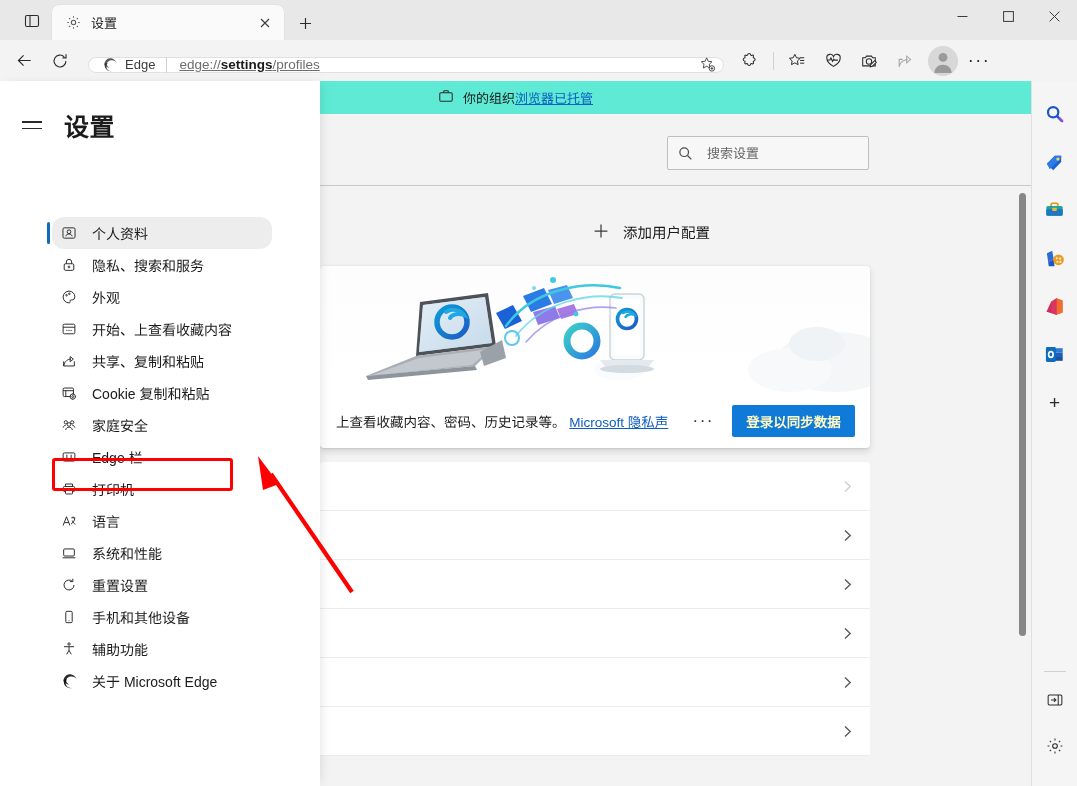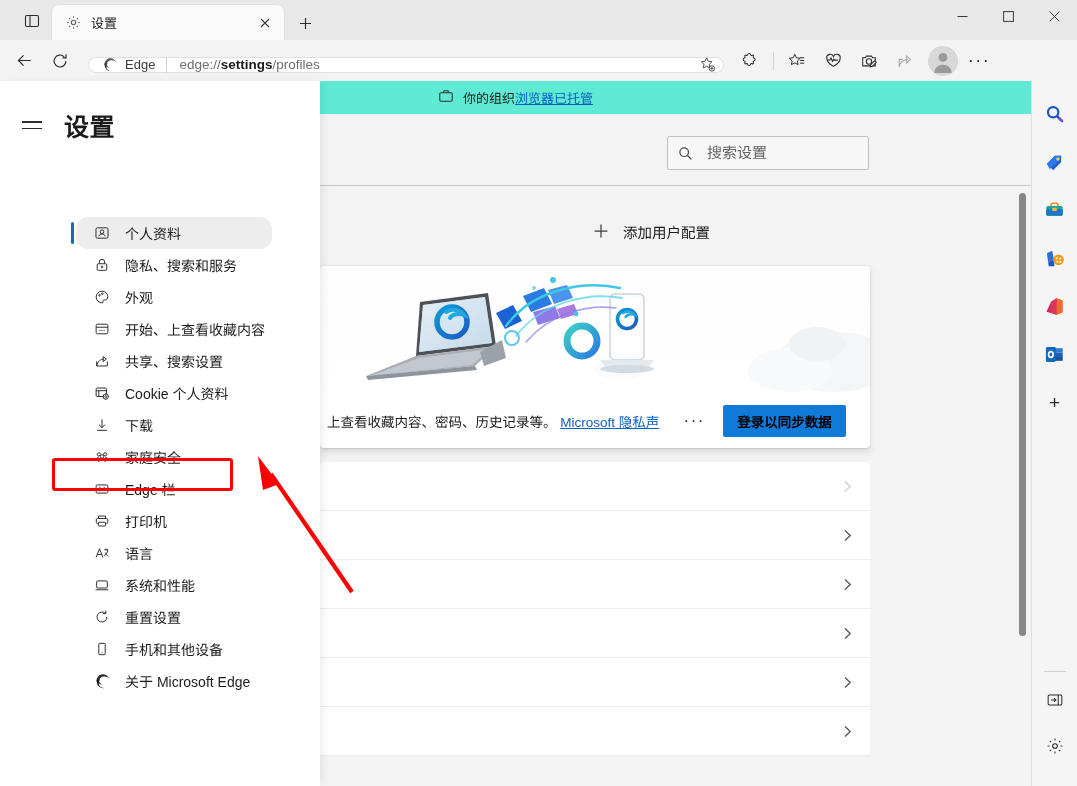--- a/index.html
+++ b/index.html
@@ -64,21 +64,21 @@
   .tb-btn.first { margin-left:8px; }
   .omnibox {
     flex:1; height:16px; margin:8px 8px 0 10px; background:#FFFFFF;
     border-radius:15px; display:flex; align-items:center; padding:0 4px 0 14px;
     box-shadow: inset 0 0 0 1px #E0E0E0;
     max-width:636px;
   }
   .edge-badge { display:flex; align-items:center; gap:7px; flex:0 0 auto; }
   .edge-badge-text { font-size:13px; color:#3B3B3B; }
   .omni-sep { width:1px; height:16px; background:#D0D0D0; margin:0 12px 0 11px; flex:0 0 auto; }
-  .omni-url { font-size:13.5px; color:#6E6E6E; flex:1; white-space:nowrap; overflow:hidden; }
+  .omni-url { font-size:13.5px; color:#6E6E6E; flex:1; white-space:nowrap; overflow:hidden;text-decoration:underline; }
   .omni-url b { color:#1B1B1B; font-weight:700; }
   .omni-fav { width:26px; height:26px; border-radius:4px; display:flex; align-items:center; justify-content:center; flex:0 0 auto; }
   .tb-divider { width:1px; height:18px; background:#D2D2D2; margin:0 5px; flex:0 0 auto; }
   .avatar-btn {
     width:30px; height:30px; margin:0 5px; border-radius:50%; flex:0 0 auto;
     display:flex; align-items:center; justify-content:center; overflow:hidden;
     background: linear-gradient(#E3E3E3,#D2D2D2);
   }
   .menu-dots {
     width:32px; height:32px; margin-right:9px; border-radius:4px; flex:0 0 auto;
@@ -106,21 +106,21 @@
     position:absolute; left:0; top:33px; width:1031px; height:71px; background:#F3F3F3;
   }
   .search-wrap {
     position:absolute; left:667px; top:136px; width:202px; height:34px;
     background:#F7F7F7; border:1px solid #BFBFBF; border-radius:2px;
     display:flex; align-items:center; padding:0 10px;
   }
   .search-wrap .si { flex:0 0 18px; display:flex; align-items:center; color:#4A4A4A; }
   .search-input {
     flex:1; border:0; outline:0; background:transparent; margin-left:11px;
-    font-family:Liberation Serif, serif; font-size:15px; color:#1B1B1B;
+    font-family:Liberation Sans, sans-serif; font-size:13px; color:#1B1B1B;
   }
   .search-input::placeholder { color:#666; }
 
   
   .content {
     position:absolute; left:0; top:104px; width:1031px; height:601px;
     background:#F3F3F3;
   }
   .content-top-rule {
     position:absolute; left:320px; top:0px; width:711px; height:1px; background:#C8C8C8;
@@ -139,32 +139,32 @@
     background:#FFFFFF; border-radius:4px; overflow:hidden;
     box-shadow: 0 0.6px 1.8px rgba(0,0,0,0.10), 0 3.2px 7.2px rgba(0,0,0,0.11);
   }
   .card-hero {
     position:absolute; left:0; top:0; width:550px; height:128px;
     background:linear-gradient(180deg,#FDFDFD 0%,#FFFFFF 100%);
     overflow:hidden;
   }
   .card-footer {
     position:absolute; left:0; bottom:0; width:550px; height:54px;
-    display:flex; align-items:center; padding:0 7px;
+    display:flex; align-items:center; padding:0 16px;
   }
   .card-desc { font-size:13.5px; color:#1B1B1B; white-space:nowrap; }
   .card-desc a { color:#0E5FC0; text-decoration:underline; }
   .card-more {
     width:30px; height:28px; margin-left:20px; border-radius:4px; flex:0 0 auto;
     display:flex; align-items:center; justify-content:center;
     font-size:17px; color:#2B2B2B; letter-spacing:1.5px;
   }
   .signin-btn {
     margin-left:14px; height:32px; padding:0 14px; border:0; border-radius:2px;
-    background:#0F7AD8; color:#000000; font-family:inherit; font-size:13.5px;
+    background:#0F7AD8; color:#fef9c3; font-family:inherit; font-size:13.5px;
     font-weight:700; white-space:nowrap; flex:0 0 auto;
   }
 
   .settings-list { position:absolute; left:320px; top:277px; width:550px; }
   .list-row {
     position:relative; height:49px; background:#FFFFFF;
     border-bottom:1px solid #EDEDED;
     display:flex; align-items:center; padding:0 16px;
   }
   .list-row:first-child { border-radius:4px 4px 0 0; }
@@ -189,22 +189,22 @@
     box-shadow: 4px 0 10px -3px rgba(0,0,0,0.10);
   }
   .sb-header { position:absolute; left:0; top:20px; width:320px; height:48px; display:flex; align-items:center; }
   .hamburger { width:40px; margin-left:12px; display:flex; align-items:center; justify-content:center; flex:0 0 40px; }
   .hamburger .bar { display:block; width:20px; height:1.6px; background:#2B2B2B; }
   .hamburger .stack { display:flex; flex-direction:column; gap:5px; }
   .sb-title { font-size:25px; font-weight:700; color:#1B1B1B; margin-left:12px; letter-spacing:0.5px; }
 
   .sb-nav { position:absolute; left:0; top:136px; width:320px; }
   .sb-item {
-    position:relative; height:32px; margin:0 48px 0 76px;
-    display:flex; align-items:center; border-radius:12px; padding-left:16px;
+    position:relative; height:32px; margin:0 48px 0 52px;
+    display:flex; align-items:center; border-radius:12px; padding-left:7px;
   }
   .sb-item .ico { width:20px; height:20px; flex:0 0 20px; display:flex; align-items:center; justify-content:center; color:#2B2B2B; }
   .sb-item .txt { margin-left:13px; font-size:14px; color:#1B1B1B; white-space:nowrap; }
   .sb-item.selected { background:#EDEDED; }
   .sb-item.selected::before {
     content:""; position:absolute; left:-5px; top:5px; width:3px; height:22px;
     background:#0F6CBD; border-radius:2px;
   }
   .sb-item.highlighted { }
 
@@ -597,45 +597,37 @@
       </div>
 
       <div class="sb-item">
         <span class="ico">
           <svg width="16" height="16" viewBox="0 0 18 18" fill="none" stroke="#2B2B2B" stroke-width="1.1">
             <path d="M3 9.4v5.2h12V9.4"></path>
             <path d="M3 14.6C4 9 7.6 7 11.3 6.8"></path>
             <path d="M10.3 4l3.6 2.9-3.6 2.9z"></path>
           </svg>
         </span>
-        <span class="txt">共享、搜索设置</span>
+        <span class="txt">共享、复制和粘贴</span>
       </div>
 
       <div class="sb-item highlighted">
         <span class="ico">
           <svg width="16" height="16" viewBox="0 0 18 18" fill="none" stroke="#2B2B2B" stroke-width="1.1">
             <rect x="2.4" y="3.4" width="11.6" height="9.6" rx="1.3"></rect>
             <path d="M2.4 6.4h11.6M5.4 6.4v6.6"></path>
             <circle cx="13.2" cy="13" r="3" fill="#FFFFFF"></circle>
             <circle cx="13.2" cy="13" r="1.1"></circle>
             <path d="M13.2 9.6v.9M13.2 15.5v.9M9.8 13h.9M15.7 13h.9"></path>
           </svg>
         </span>
-        <span class="txt">Cookie 个人资料</span>
-      </div>
-
-
-      <div class="sb-item">
-        <span class="ico">
-          <svg width="16" height="16" viewBox="0 0 18 18" fill="none" stroke="#2B2B2B" stroke-width="1.1">
-            <path d="M9 2.8v9M5.6 8.6L9 12l3.4-3.4M3.4 15h11.2"></path>
-          </svg>
-        </span>
-        <span class="txt">下载</span>
-      </div>
+        <span class="txt">Cookie 复制和粘贴</span>
+      </div>
+
+
 
       <div class="sb-item">
         <span class="ico">
           <svg width="16" height="16" viewBox="0 0 18 18" fill="none" stroke="#2B2B2B" stroke-width="1.05">
             <circle cx="5.4" cy="6" r="1.8"></circle>
               <circle cx="12.6" cy="6" r="1.8"></circle>
               <circle cx="9" cy="8.4" r="2"></circle>
             <path d="M2.4 12c.4-1.8 1.6-2.7 3-2.7M15.6 12c-.4-1.8-1.6-2.7-3-2.7"></path>
             <path d="M5.2 14.6c.5-2.2 2-3.2 3.8-3.2s3.3 1 3.8 3.2"></path>
           </svg>
@@ -698,20 +690,29 @@
       <div class="sb-item">
         <span class="ico">
           <svg width="16" height="16" viewBox="0 0 18 18" fill="none" stroke="#2B2B2B" stroke-width="1.1">
             <rect x="5.4" y="2.6" width="7.2" height="12.8" rx="1.3"></rect>
             <circle cx="9" cy="13.2" r="0.6" fill="#2B2B2B" stroke="none"></circle>
           </svg>
         </span>
         <span class="txt">手机和其他设备</span>
       </div>
 
+      <div class="sb-item">
+        <span class="ico">
+          <svg width="16" height="16" viewBox="0 0 18 18" fill="none" stroke="#2B2B2B" stroke-width="1.1">
+            <circle cx="9" cy="3.4" r="1.3"></circle>
+            <path d="M3.4 6.4h11.2M9 6.4v4.2M9 10.6l-2.6 4.4M9 10.6l2.6 4.4"></path>
+          </svg>
+        </span>
+        <span class="txt">辅助功能</span>
+      </div>
 
       <div class="sb-item">
         <span class="ico">
           <svg width="17" height="17" viewBox="0 0 20 20">
             <path d="M10 1.6c4.1 0 7.4 2.6 8.2 6.1-.6-2-3-3.5-6-3.5-3.6 0-6.1 2.3-6.1 5 0 2.4 1.9 3.6 3.4 4.2-2.6-.3-5.3-1.6-6.8-4.1C3.5 5 6.4 1.6 10 1.6z" fill="#2B2B2B"></path>
             <path d="M4.1 7.5C2.6 10.4 3.4 13.9 6 16c2.3 1.9 5.5 2.3 8 1.3-1.5.6-3.3.7-5-.1-2.9-1.4-4.1-4.4-3.4-7 .2-1 .8-2 1.5-2.7z" fill="#111111"></path>
           </svg>
         </span>
         <span class="txt">关于 Microsoft Edge</span>
       </div>

